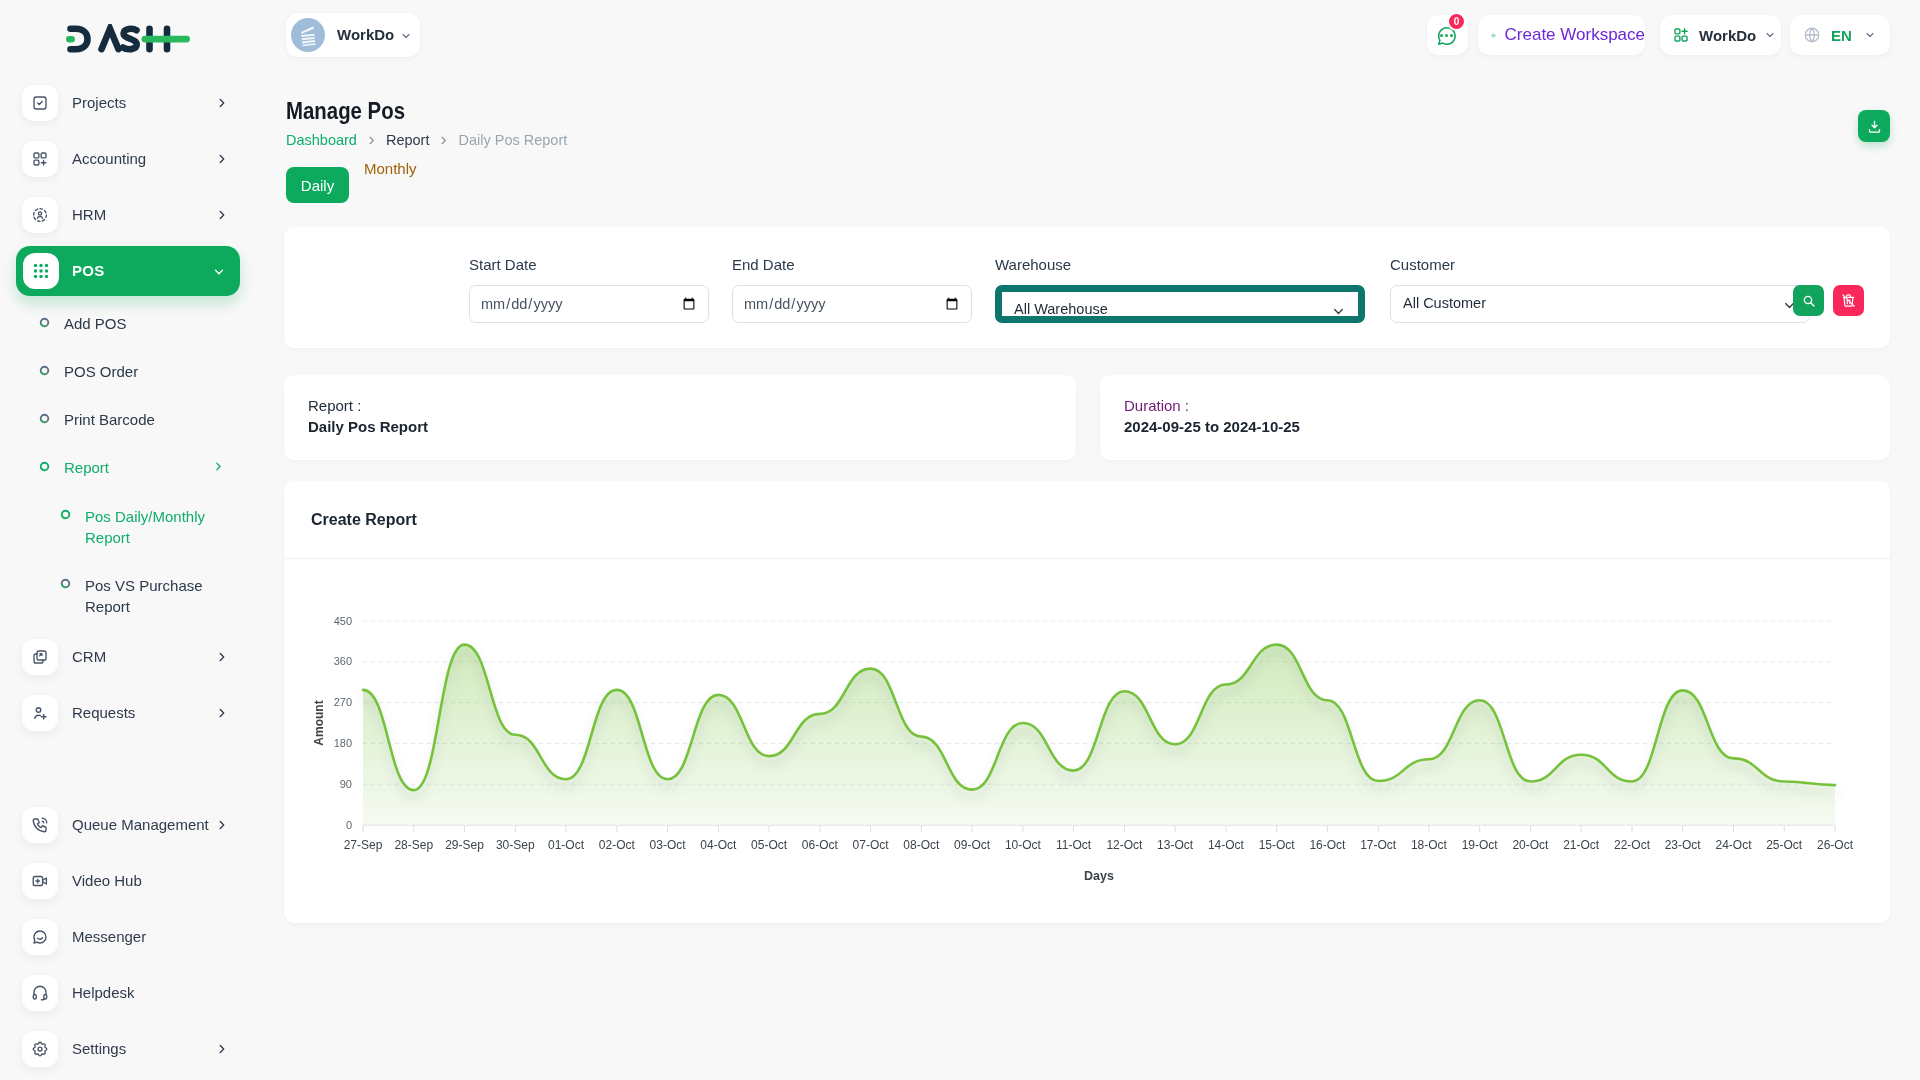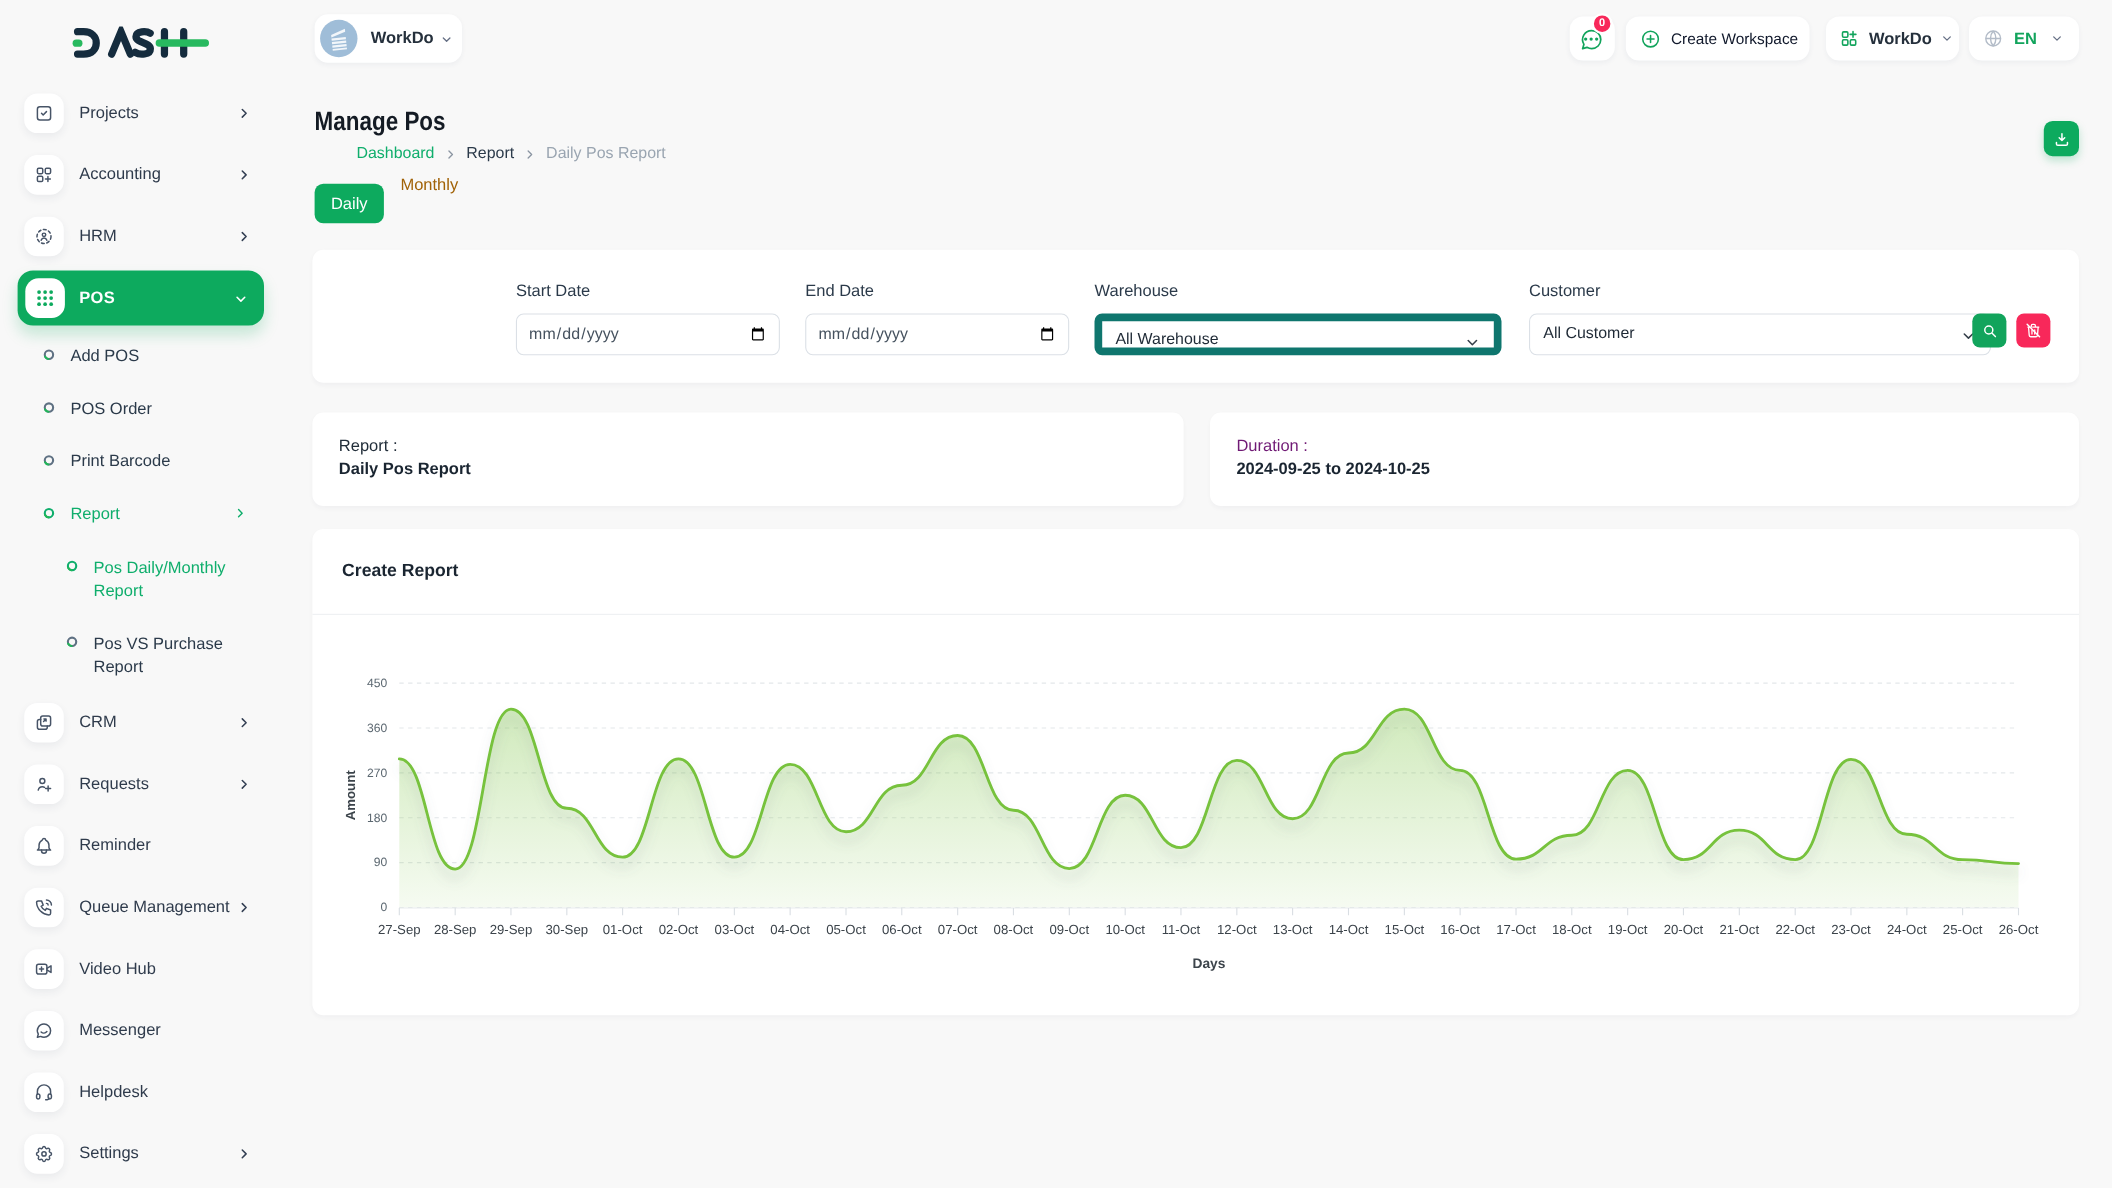--- a/index.html
+++ b/index.html
@@ -161,29 +161,20 @@
           <path d="M5 19c.6-2.6 2.6-4 5-4 1 0 1.9.2 2.7.7"></path>
           <path d="M17 14v6M14 17h6"></path>
         </svg>
       </div>
     <div class="mtext" style="top:9px;">Requests</div>
     <svg class="chev" width="14" height="14" viewBox="0 0 24 24" fill="none" stroke="#344054" stroke-width="2.4" stroke-linecap="round" stroke-linejoin="round">
         <path d="M9 6l6 6-6 6"></path>
       </svg>
   </div>
 
-  <div class="abs" style="left:0;top:751px;width:260px;height:36px;">
-    <div class="ibox" style="top:0;">
-        <svg width="18" height="18" viewBox="0 0 24 24" fill="none" stroke="#475467" stroke-width="1.8" stroke-linecap="round" stroke-linejoin="round">
-          <path d="M10 5a2 2 0 1 1 4 0a7 7 0 0 1 4 6v3a4 4 0 0 0 2 3H4a4 4 0 0 0 2-3v-3a7 7 0 0 1 4-6"></path>
-          <path d="M9 17v1a3 3 0 0 0 6 0v-1"></path>
-        </svg>
-      </div>
-    <div class="mtext" style="top:9px;">Reminder</div>
-  </div>
 
   <div class="abs" style="left:0;top:807px;width:260px;height:36px;">
     <div class="ibox" style="top:0;">
         <svg width="18" height="18" viewBox="0 0 24 24" fill="none" stroke="#475467" stroke-width="1.8" stroke-linecap="round" stroke-linejoin="round">
           <path d="M5 4h4l2 5-2.5 1.5a11 11 0 0 0 5 5L15 13l5 2v4a2 2 0 0 1-2 2A16 16 0 0 1 3 6a2 2 0 0 1 2-2"></path>
           <path d="M15 7a2 2 0 0 1 2 2m-2-6a6 6 0 0 1 6 6"></path>
         </svg>
       </div>
     <div class="mtext" style="top:9px;">Queue Management</div>
     <svg class="chev" width="14" height="14" viewBox="0 0 24 24" fill="none" stroke="#344054" stroke-width="2.4" stroke-linecap="round" stroke-linejoin="round">
@@ -265,21 +256,21 @@
   <div class="abs" style="left:18px;top:19px;width:3px;height:3px;border-radius:50%;background:#12a45c;"></div>
   <div class="abs" style="left:23px;top:19px;width:3px;height:3px;border-radius:50%;background:#12a45c;"></div>
   <div class="abs" style="left:20px;top:-3px;width:19px;height:19px;border-radius:50%;background:#f8285a;border:2px solid #fff;color:#fff;font-size:10px;font-weight:700;display:flex;align-items:center;justify-content:center;">0</div>
 </div>
 
 <div class="abs" style="left:1478px;top:15px;width:167px;height:40px;background:#fff;border-radius:12px;box-shadow:0 2px 5px rgba(40,60,90,0.05);display:flex;align-items:center;">
   <svg style="margin-left:13px;" width="19" height="19" viewBox="0 0 24 24" fill="none" stroke="#12a45c" stroke-width="1.8" stroke-linecap="round">
       <circle cx="12" cy="12" r="9"></circle>
       <path d="M12 8v8M8 12h8"></path>
     </svg>
-  <span style="margin-left:9px;font-size:14px;font-weight:500;color:#0f172a;white-space:nowrap;">Create Workspace</span>
+  <span style="margin-left:9px;font-size:17px;font-weight:500;color:#6d28d9;white-space:nowrap;">Create Workspace</span>
 </div>
 
 <div class="abs" style="left:1660px;top:15px;width:121px;height:40px;background:#fff;border-radius:12px;box-shadow:0 2px 5px rgba(40,60,90,0.05);display:flex;align-items:center;">
   <svg style="margin-left:12px;" width="18" height="18" viewBox="0 0 24 24" fill="none" stroke="#12a45c" stroke-width="1.9" stroke-linecap="round" stroke-linejoin="round">
       <rect x="4" y="4" width="6.5" height="6.5" rx="1.4"></rect>
       <rect x="4" y="13.5" width="6.5" height="6.5" rx="1.4"></rect>
       <rect x="13.5" y="13.5" width="6.5" height="6.5" rx="1.4"></rect>
       <path d="M16.75 3.5v7M13.25 7h7"></path>
     </svg>
   <span style="margin-left:9px;font-size:15px;font-weight:600;color:#25303c;">WorkDo</span>
@@ -293,21 +284,21 @@
       <circle cx="12" cy="12" r="9"></circle>
       <path d="M3 12h18M12 3a14 14 0 0 1 0 18M12 3a14 14 0 0 0 0 18"></path>
     </svg>
   <span style="margin-left:10px;font-size:15px;font-weight:600;color:#12a45c;">EN</span>
   <svg style="margin-left:12px;" width="12" height="12" viewBox="0 0 24 24" fill="none" stroke="#667085" stroke-width="2.4" stroke-linecap="round" stroke-linejoin="round">
       <path d="M6 9l6 6 6-6"></path>
     </svg>
 </div>
 
 <div class="abs" style="left:286px;top:97px;font-size:24px;font-weight:700;color:#141b24;transform:scaleX(0.85);transform-origin:left;">Manage Pos</div>
-<div class="abs" style="left:286px;top:132px;font-size:14.5px;color:#2b3a4a;display:flex;align-items:center;gap:9px;margin-left:38px;">
+<div class="abs" style="left:286px;top:132px;font-size:14.5px;color:#2b3a4a;display:flex;align-items:center;gap:9px;">
   <span style="color:#0fae6c;">Dashboard</span>
   <svg width="11" height="11" viewBox="0 0 24 24" fill="none" stroke="#8b95a2" stroke-width="2.6" stroke-linecap="round" stroke-linejoin="round">
       <path d="M9 5l7 7-7 7"></path>
     </svg>
   <span>Report</span>
   <svg width="11" height="11" viewBox="0 0 24 24" fill="none" stroke="#8b95a2" stroke-width="2.6" stroke-linecap="round" stroke-linejoin="round">
       <path d="M9 5l7 7-7 7"></path>
     </svg>
   <span style="color:#9aa5b1;">Daily Pos Report</span>
 </div>

